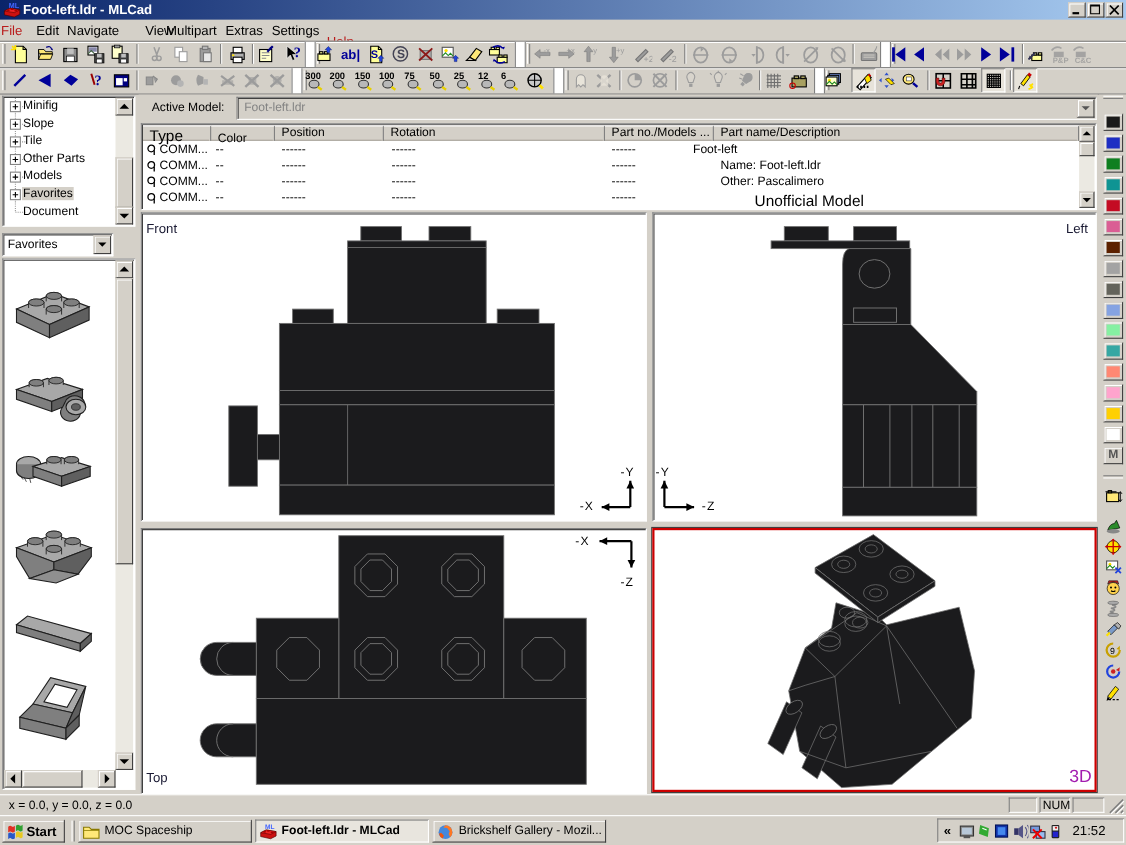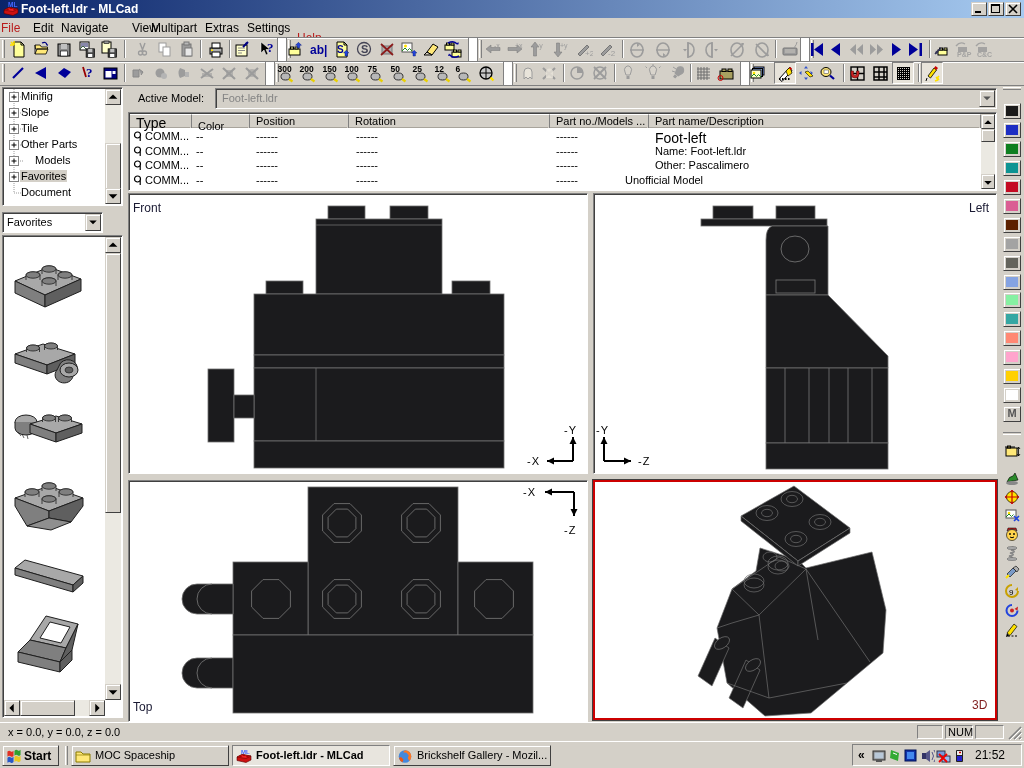--- a/index.html
+++ b/index.html
@@ -517,21 +517,21 @@
     <line x1="10" y1="88" x2="20" y2="88" stroke="#9a9a9a" stroke-dasharray="1,1"></line>
     <rect x="5.5" y="83.5" width="9" height="9" fill="#fff" stroke="#848484"></rect>
     <line x1="7.5" y1="88" x2="12.5" y2="88" stroke="#000"></line>
     <line x1="10" y1="85.5" x2="10" y2="90.5" stroke="#000"></line>
     <line x1="10" y1="104" x2="20" y2="104" stroke="#9a9a9a" stroke-dasharray="1,1"></line>
   </svg>
 <span class="txt" style="left:20px;top:90px;font-size:11px;padding:0 1px">Minifig</span>
 <span class="txt" style="left:20px;top:106px;font-size:11px;padding:0 1px">Slope</span>
 <span class="txt" style="left:20px;top:122px;font-size:11px;padding:0 1px">Tile</span>
 <span class="txt" style="left:20px;top:138px;font-size:11px;padding:0 1px">Other Parts</span>
-<span class="txt" style="left:20px;top:154px;font-size:11px;padding:0 15px">Models</span>
+<span class="txt" style="left:20px;top:154px;font-size:11px;padding:0 1px">Models</span>
 <span class="txt" style="left:20px;top:170px;font-size:11px;background:#D4D0C8;padding:0 1px">Favorites</span>
 <span class="txt" style="left:20px;top:186px;font-size:11px;padding:0 1px">Document</span>
 <div class="abs" style="left:105px;top:89px;width:16px;height:115px;background:#ebe9e2"></div>
 <div class="abs rais2" style="left:105px;top:89px;width:16px;height:16px"><svg width="14" height="14" viewBox="0 0 16 16">
       <polygon points="8,5 3,10 13,10" fill="#000"></polygon>
     </svg></div>
 <div class="abs rais2" style="left:105px;top:143px;width:16px;height:46px"></div>
 <div class="abs rais2" style="left:105px;top:188px;width:16px;height:16px"><svg width="14" height="14" viewBox="0 0 16 16">
       <polygon points="8,11 3,6 13,6" fill="#000"></polygon>
     </svg></div>
@@ -646,21 +646,21 @@
 <span class="txt" style="left:655px;top:115px;font-size:11px">Part name/Description</span>
 <svg class="abs" style="left:133px;top:131.0px" width="10" height="11" viewBox="0 0 10 11">
     <circle cx="4.5" cy="4" r="3" fill="none" stroke="#000" stroke-width="1.2"></circle>
     <path d="M7.2,5.5 L7.2,10" stroke="#000" stroke-width="1.2"></path>
   </svg>
 <span class="txt" style="left:145px;top:130.0px;font-size:11px">COMM...</span>
 <span class="txt" style="left:196px;top:130.0px;font-size:11px">--</span>
 <span class="txt" style="left:256px;top:130.0px;font-size:11px">------</span>
 <span class="txt" style="left:356px;top:130.0px;font-size:11px">------</span>
 <span class="txt" style="left:556px;top:130.0px;font-size:11px">------</span>
-<span class="txt" style="left:655px;top:130.0px;font-size:14px">Foot-left</span>
+<span class="txt" style="left:630px;top:130.0px;font-size:11px">Foot-left</span>
 <svg class="abs" style="left:133px;top:145.5px" width="10" height="11" viewBox="0 0 10 11">
     <circle cx="4.5" cy="4" r="3" fill="none" stroke="#000" stroke-width="1.2"></circle>
     <path d="M7.2,5.5 L7.2,10" stroke="#000" stroke-width="1.2"></path>
   </svg>
 <span class="txt" style="left:145px;top:144.5px;font-size:11px">COMM...</span>
 <span class="txt" style="left:196px;top:144.5px;font-size:11px">--</span>
 <span class="txt" style="left:256px;top:144.5px;font-size:11px">------</span>
 <span class="txt" style="left:356px;top:144.5px;font-size:11px">------</span>
 <span class="txt" style="left:556px;top:144.5px;font-size:11px">------</span>
 <span class="txt" style="left:655px;top:144.5px;font-size:11px">Name: Foot-left.ldr</span>
@@ -676,37 +676,37 @@
 <span class="txt" style="left:655px;top:159.0px;font-size:11px">Other: Pascalimero</span>
 <svg class="abs" style="left:133px;top:174.5px" width="10" height="11" viewBox="0 0 10 11">
     <circle cx="4.5" cy="4" r="3" fill="none" stroke="#000" stroke-width="1.2"></circle>
     <path d="M7.2,5.5 L7.2,10" stroke="#000" stroke-width="1.2"></path>
   </svg>
 <span class="txt" style="left:145px;top:173.5px;font-size:11px">COMM...</span>
 <span class="txt" style="left:196px;top:173.5px;font-size:11px">--</span>
 <span class="txt" style="left:256px;top:173.5px;font-size:11px">------</span>
 <span class="txt" style="left:356px;top:173.5px;font-size:11px">------</span>
 <span class="txt" style="left:556px;top:173.5px;font-size:11px">------</span>
-<span class="txt" style="left:625px;top:173.5px;font-size:11px">Unofficial Model</span>
+<span class="txt" style="left:686px;top:173.5px;font-size:14px">Unofficial Model</span>
 <div class="abs" style="left:981px;top:114px;width:14px;height:75px;background:#ebe9e2"></div>
 <div class="abs rais2" style="left:981px;top:114px;width:14px;height:15px"><svg width="12" height="13" viewBox="0 0 16 16">
       <polygon points="8,5 3,10 13,10" fill="#000"></polygon>
     </svg></div>
 <div class="abs rais2" style="left:981px;top:129px;width:14px;height:13px"></div>
 <div class="abs rais2" style="left:981px;top:174px;width:14px;height:15px"><svg width="12" height="13" viewBox="0 0 16 16">
       <polygon points="8,11 3,6 13,6" fill="#000"></polygon>
     </svg></div>
 <div class="abs sunk2" style="left:128px;top:193px;width:460px;height:281px;background:#fff"></div>
 <div class="abs sunk2" style="left:593px;top:193px;width:404px;height:281px;background:#fff"></div>
 <div class="abs sunk2" style="left:128px;top:480px;width:460px;height:242px;background:#fff"></div>
 <div class="abs" style="left:593px;top:480px;width:404px;height:240px;background:#fff;border:2px solid #cc0000;box-shadow:0 0 0 1px #404040"></div>
 <span class="txt" style="left:133px;top:201px;font-size:12px;color:#1a1a33">Front</span>
 <span class="txt" style="left:969px;top:201px;font-size:12px;color:#1a1a33">Left</span>
 <span class="txt" style="left:133px;top:700px;font-size:12px;color:#1a1a33">Top</span>
-<span class="txt" style="left:972px;top:698px;font-size:12px;color:#7f1d1d">3D</span>
+<span class="txt" style="left:972px;top:698px;font-size:16px;color:#a21caf">3D</span>
 <svg class="abs" style="left:533px;top:421px" width="80" height="80" viewBox="0 0 80 80">
     <line x1="40" y1="40" x2="40" y2="16" stroke="#000" stroke-width="2"></line>
     <polygon points="36.5,23 43.5,23 40,16" fill="#000"></polygon>
     <line x1="40" y1="40" x2="14" y2="40" stroke="#000" stroke-width="2"></line>
     <polygon points="21,36.5 21,43.5 14,40" fill="#000"></polygon>
   </svg>
 <span class="txt" style="left:564px;top:424px;font-size:11px;color:#000;letter-spacing:1px">-Y</span>
 <span class="txt" style="left:527px;top:455px;font-size:11px;color:#000;letter-spacing:1px">-X</span>
 <svg class="abs" style="left:564px;top:421px" width="80" height="80" viewBox="0 0 80 80">
     <line x1="40" y1="40" x2="40" y2="16" stroke="#000" stroke-width="2"></line>

